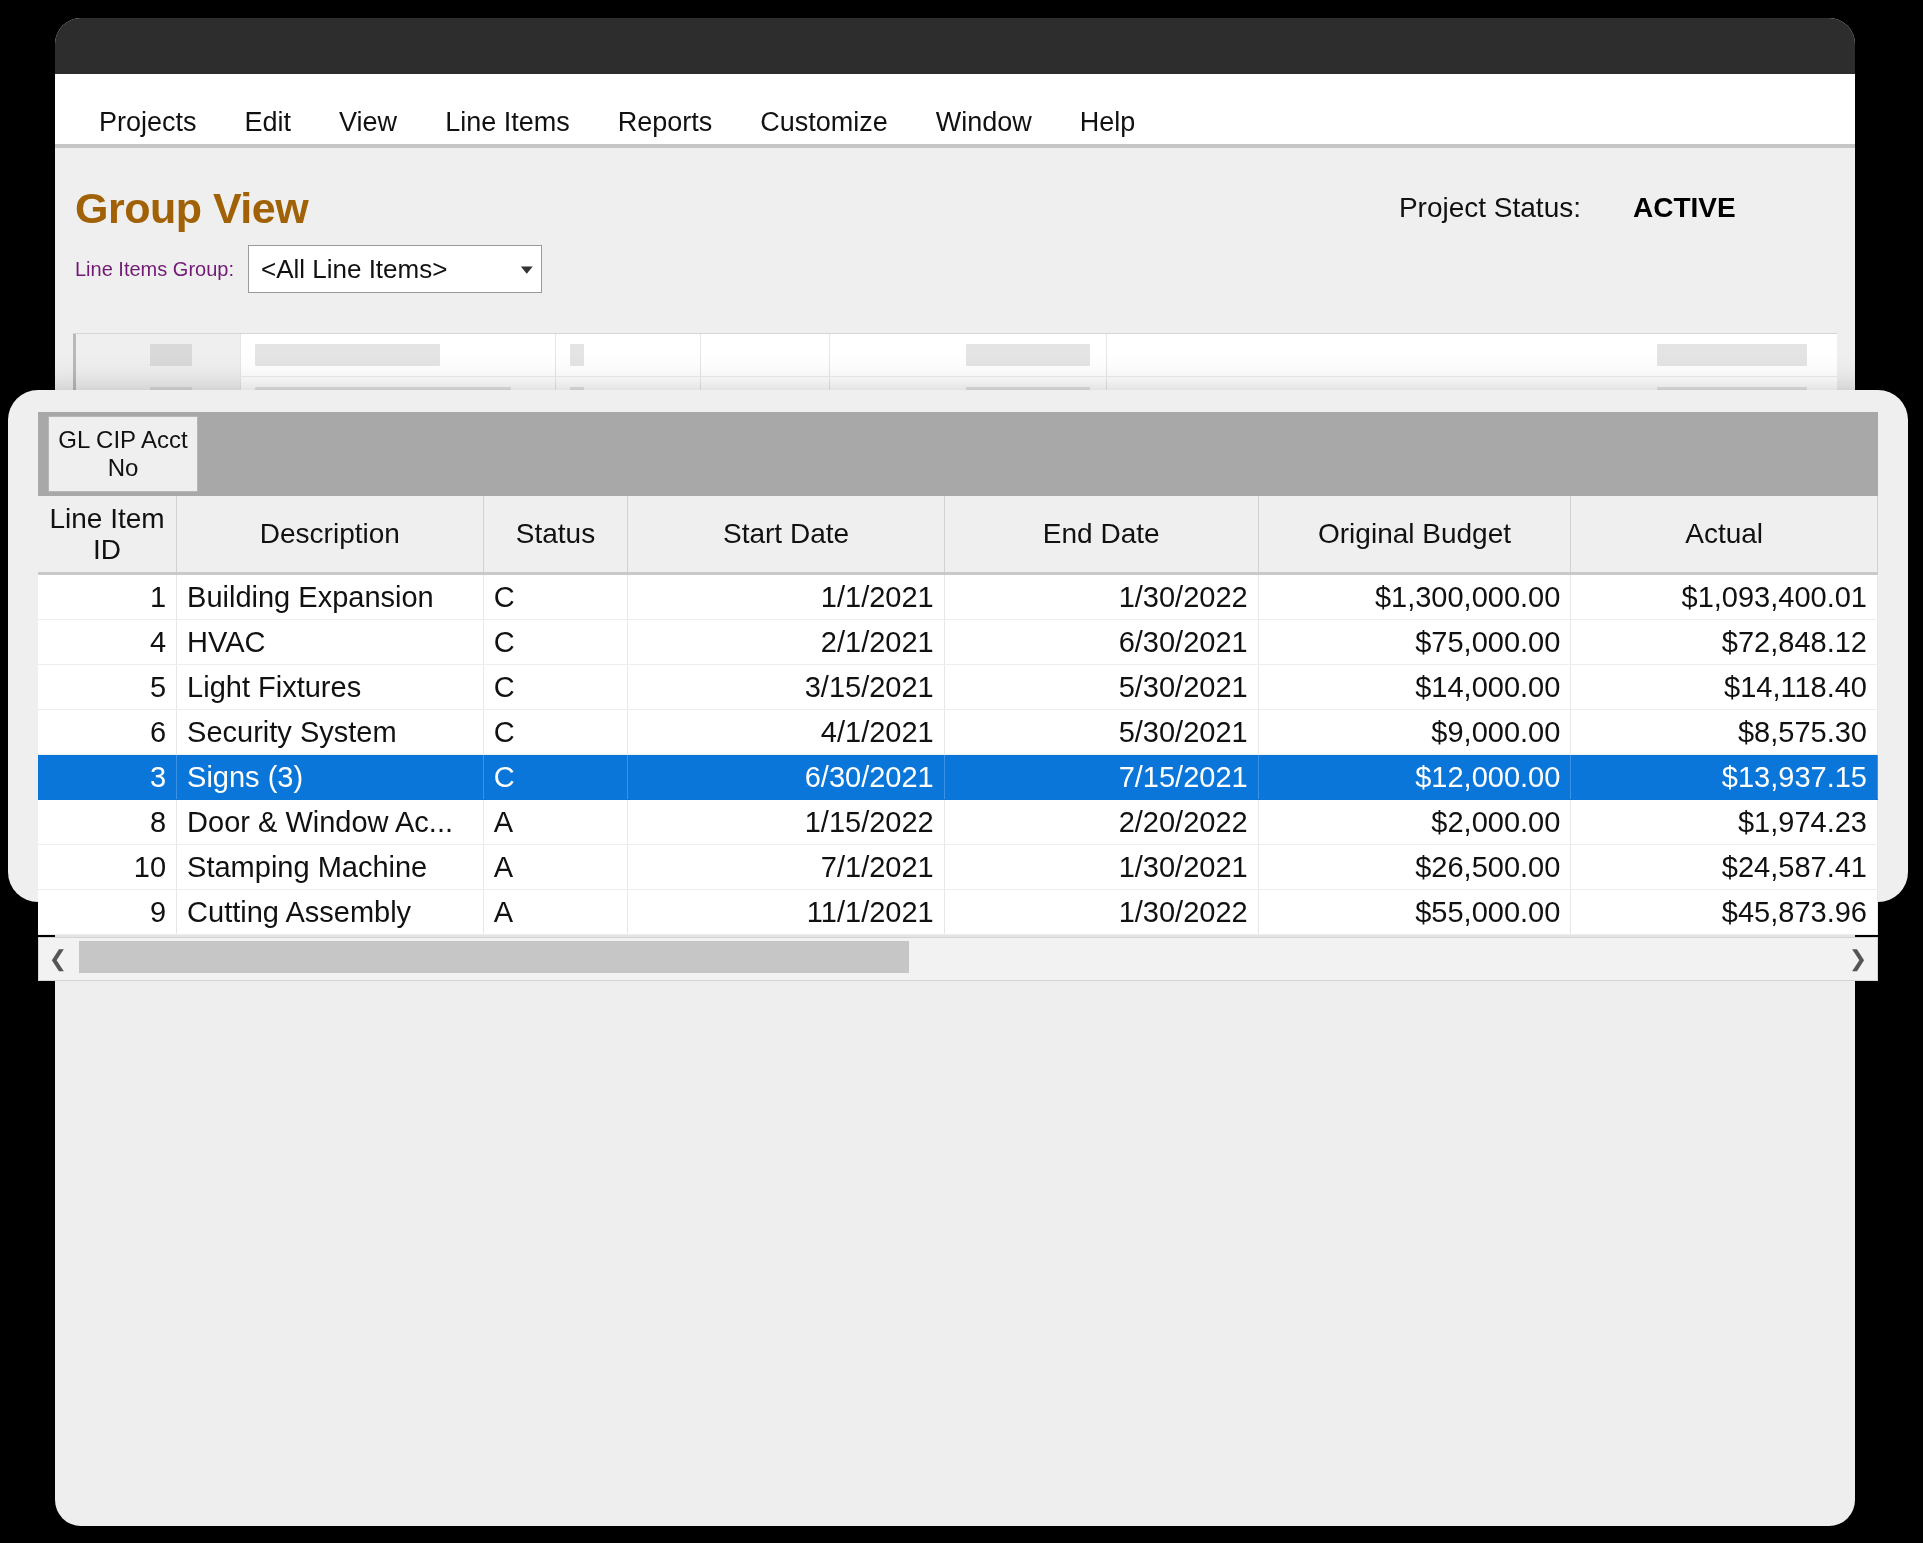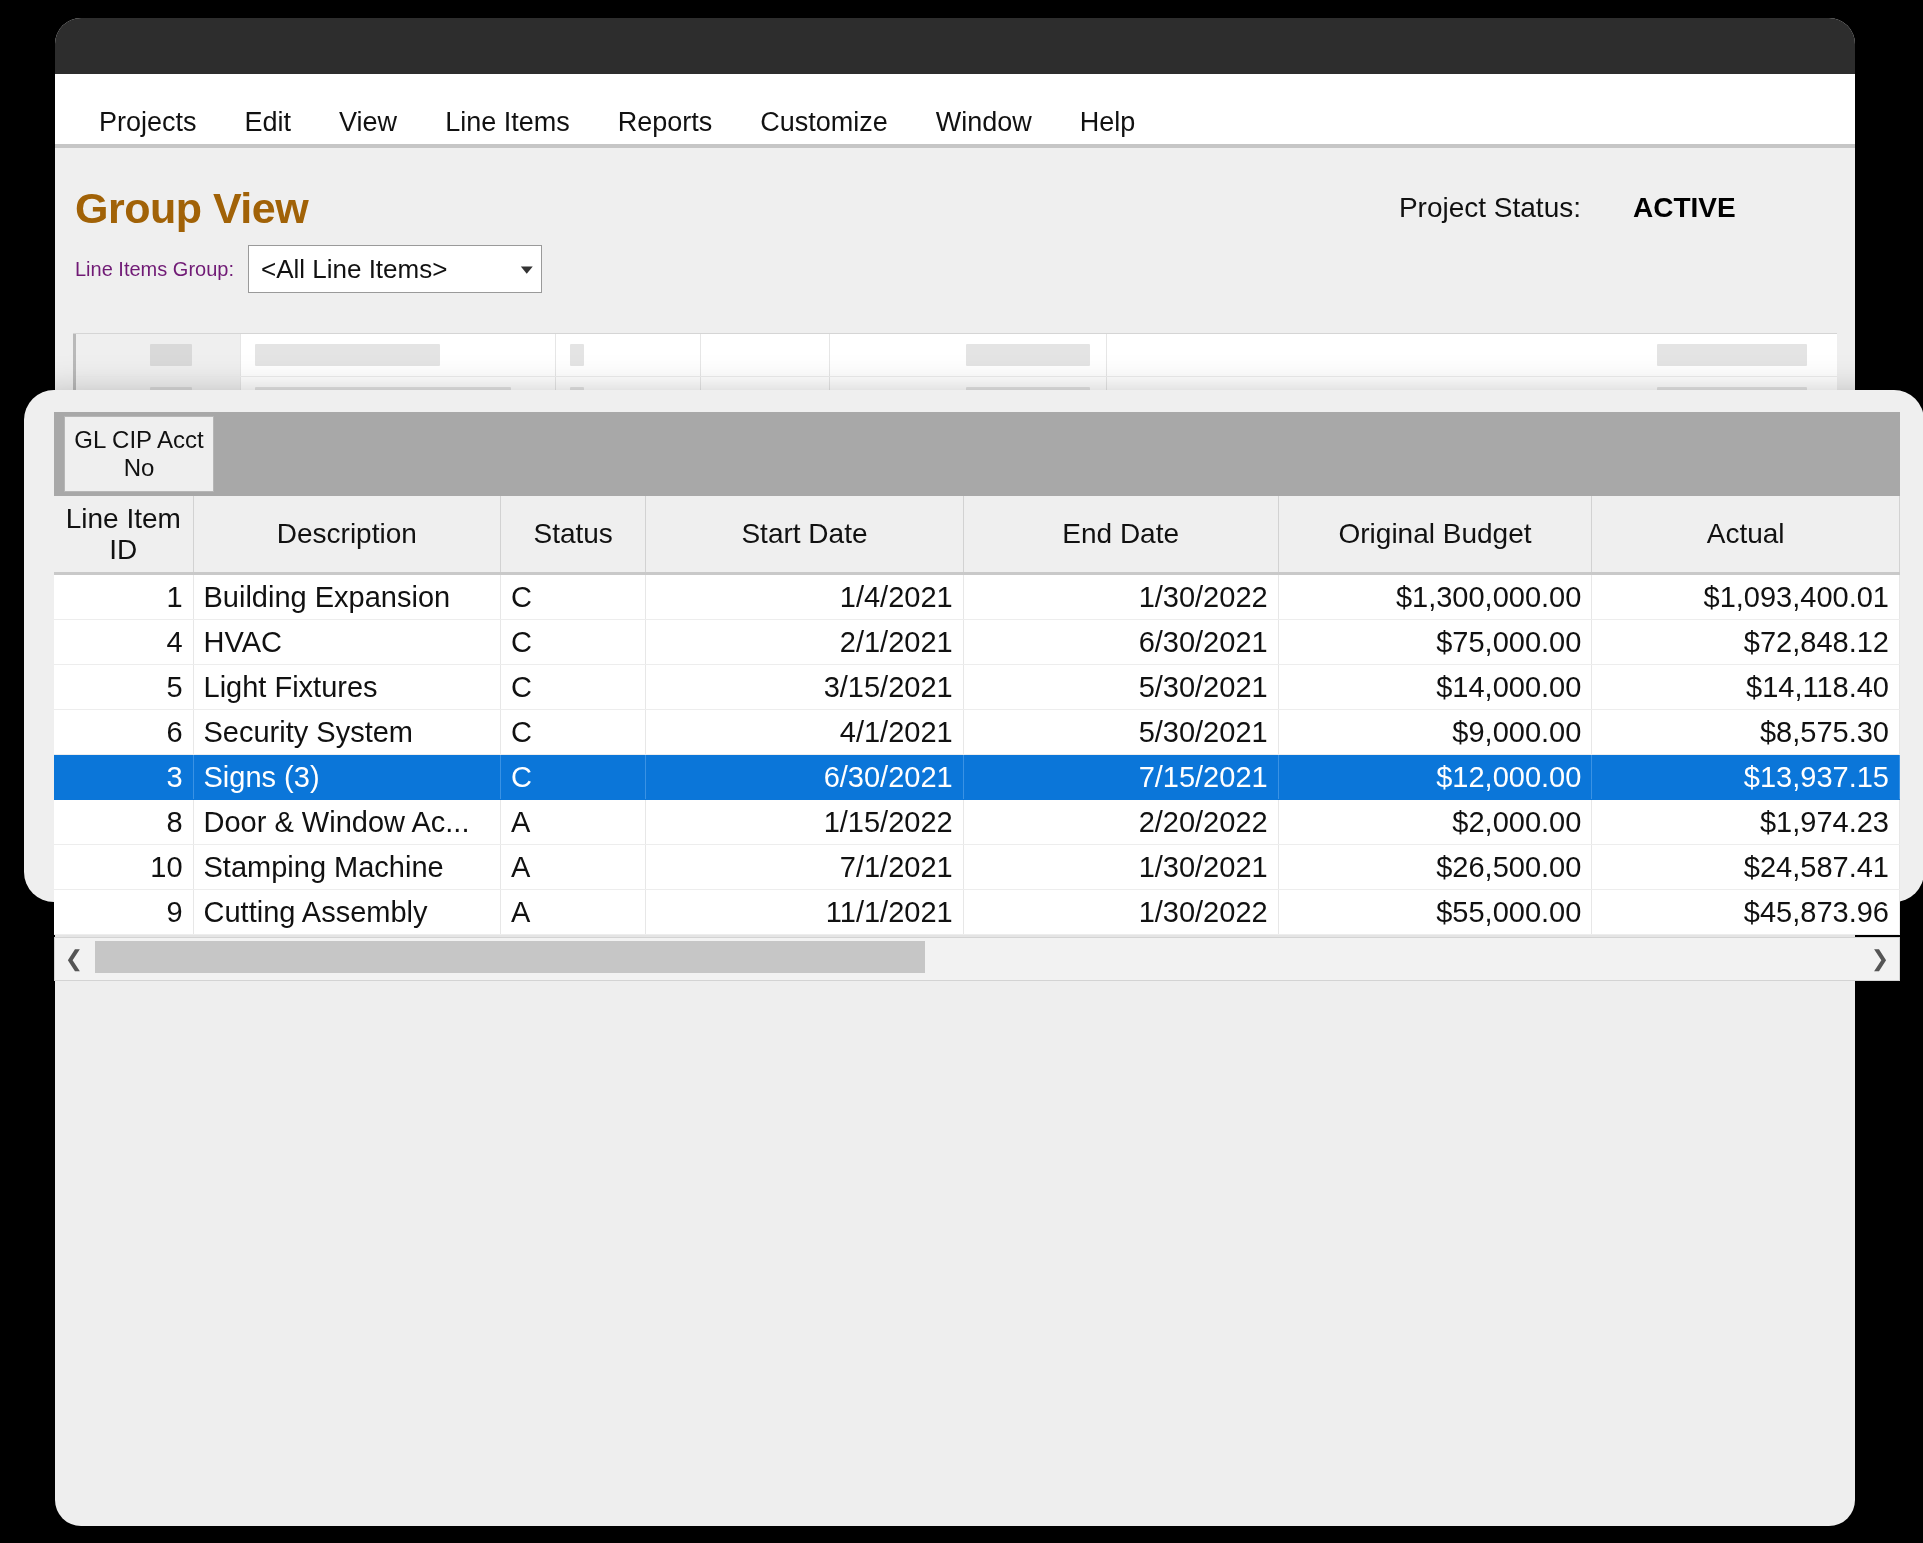--- a/index.html
+++ b/index.html
@@ -105,26 +105,26 @@
   .ui-btn {
     border: 1px solid #adadad; background: #f0f0f0;
     font-size: 28px; color: #111; padding: 16px 0;
     text-align: center; margin-right: 22px; cursor: default;
   }
   .ui-btn.help { margin-left: auto; margin-right: 60px; }
 
   
   .overlay-card {
     position: absolute;
-    left: 24px; top: 390px;
+    left: 8px; top: 390px;
     width: 1900px; height: 512px;
     background: #efefef;
     border-radius: 30px;
     box-shadow: 0 10px 40px rgba(0,0,0,0.35);
-    padding: 22px 24px 20px 30px;
+    padding: 22px 30px 20px 30px;
     box-sizing: border-box;
   }
 
   .toolbar-strip {
     height: 84px; background: #a8a8a8;
     display: flex; align-items: center;
     padding-left: 6px; box-sizing: border-box;
   }
   .gl-chip {
     margin-left: 4px;
@@ -389,21 +389,21 @@
           <th>End Date</th>
           <th>Original Budget</th>
           <th>Actual</th>
         </tr>
       </thead>
       <tbody id="grid-body">
           <tr class="">
             <td class="c-id">1</td>
             <td class="c-desc">Building Expansion</td>
             <td class="c-status">C</td>
-            <td class="c-date">1/4/2021</td>
+            <td class="c-date">1/1/2021</td>
             <td class="c-date">1/30/2022</td>
             <td class="c-money">$1,300,000.00</td>
             <td class="c-money">$1,093,400.01</td>
           </tr>
           <tr class="">
             <td class="c-id">4</td>
             <td class="c-desc">HVAC</td>
             <td class="c-status">C</td>
             <td class="c-date">2/1/2021</td>
             <td class="c-date">6/30/2021</td>

